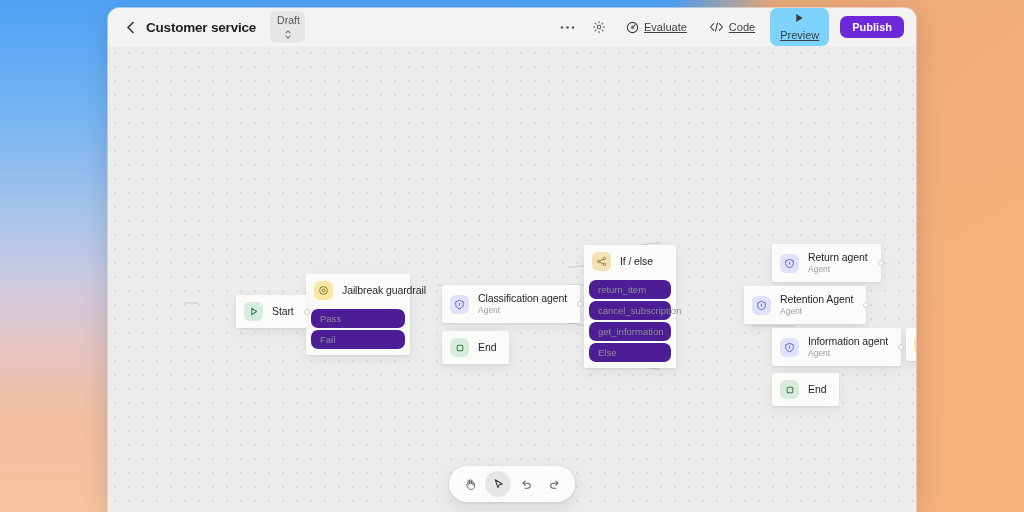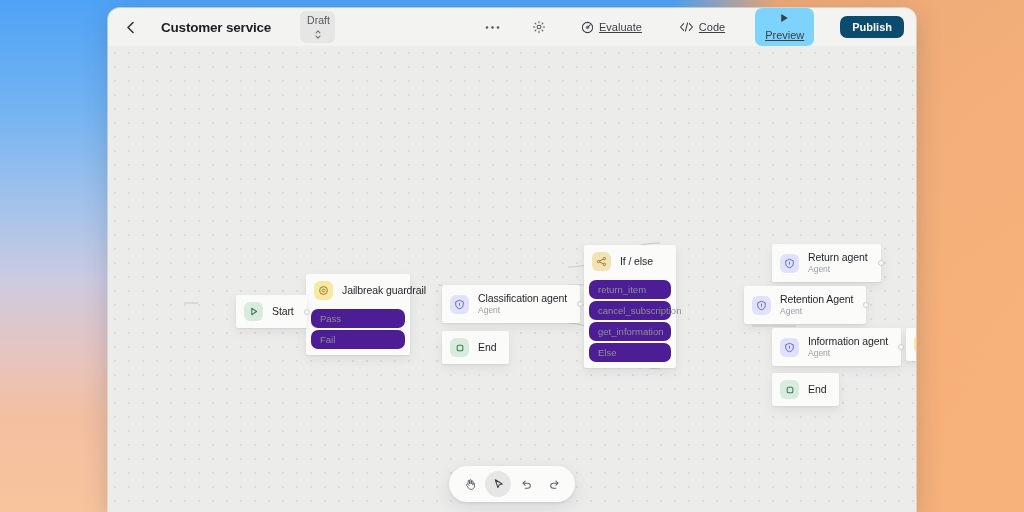--- a/index.html
+++ b/index.html
@@ -48,21 +48,21 @@
   }
 
   
   #topbar {
     height: 38px;
     flex: 0 0 38px;
     display: flex;
     align-items: center;
     padding: 0 12px 0 14px;
     background: #f3f3f2;
-    gap: 23px;
+    gap: 8px;
   }
   .back-chevron {
     width: 16px; height: 16px;
     display: flex; align-items: center; justify-content: center;
     color: #33363b;
     cursor: pointer;
     flex: 0 0 auto;
   }
   #doc-title {
     font-size: 13.5px;
@@ -109,21 +109,21 @@
     cursor: pointer;
   }
   #preview-btn {
     background: #7dd3fc;
     border-radius: 7px;
     padding: 5px 10px;
     gap: 6px;
     flex-direction: column;
   }
   #publish-btn {
-    background: #0c4a6e;
+    background: #6d28d9;
     color: #ffffff;
     border-radius: 7px;
     padding: 5px 12px;
     font-size: 11px;
     font-weight: 600;
     cursor: pointer;
     margin-left: 3px;
     white-space: nowrap;
   }
 

